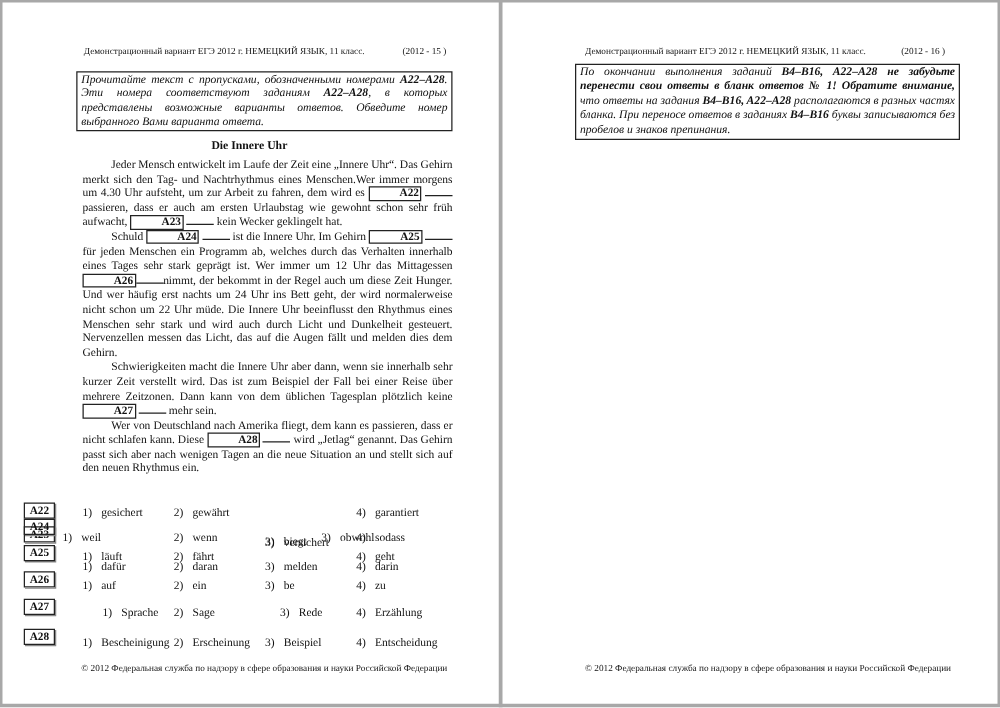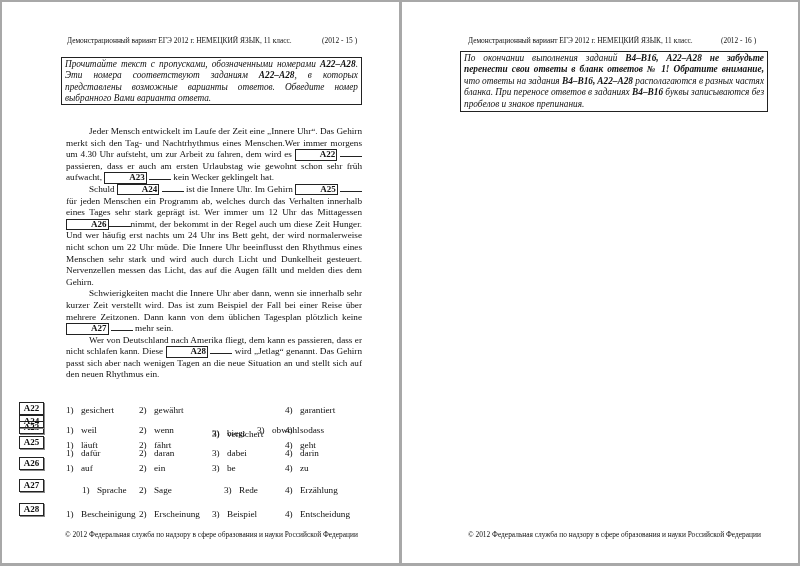--- a/index.html
+++ b/index.html
@@ -47,46 +47,47 @@
 <div class="divider"></div>
 
 <div class="page page-left">
   <div class="header">
     <span class="title">Демонстрационный вариант ЕГЭ 2012 г. НЕМЕЦКИЙ ЯЗЫК, 11 класс.</span>
     <span class="pagenum">(2012 - 15 )</span>
   </div>
 
   <div class="instr"><span>Прочитайте текст с пропусками, обозначенными номерами </span><b>A22–A28</b><span>. Эти номера соответствуют заданиям </span><b>A22–A28</b><span>, в которых представлены возможные варианты ответов. Обведите номер выбранного Вами варианта ответа.</span></div>
 
+  <div class="text-title">Die Innere Uhr</div>
 
   <div class="body-text">
     <p><span>Jeder Mensch entwickelt im Laufe der Zeit eine „Innere Uhr“. Das Gehirn merkt sich den Tag- und Nachtrhythmus eines Menschen.Wer immer morgens um 4.30 Uhr aufsteht, um zur Arbeit zu fahren, dem wird es </span><span class="gapbox">A22</span> <span class="blank"></span><span> passieren, dass er auch am ersten Urlaubstag wie gewohnt schon sehr früh aufwacht, </span><span class="gapbox">A23</span> <span class="blank"></span><span> kein Wecker geklingelt hat.</span></p>
     <p><span>Schuld </span><span class="gapbox">A24</span> <span class="blank"></span><span> ist die Innere Uhr. Im Gehirn </span><span class="gapbox">A25</span> <span class="blank"></span><span> für jeden Menschen ein Programm ab, welches durch das Verhalten innerhalb eines Tages sehr stark geprägt ist. Wer immer um 12 Uhr das Mittagessen </span><span class="gapbox">A26</span><span class="blank"></span><span>nimmt, der bekommt in der Regel auch um diese Zeit Hunger. Und wer häufig erst nachts um 24 Uhr ins Bett geht, der wird normalerweise nicht schon um 22 Uhr müde. Die Innere Uhr beeinflusst den Rhythmus eines Menschen sehr stark und wird auch durch Licht und Dunkelheit gesteuert. Nervenzellen messen das Licht, das auf die Augen fällt und melden dies dem Gehirn.</span></p>
     <p><span>Schwierigkeiten macht die Innere Uhr aber dann, wenn sie innerhalb sehr kurzer Zeit verstellt wird. Das ist zum Beispiel der Fall bei einer Reise über mehrere Zeitzonen. Dann kann von dem üblichen Tagesplan plötzlich keine </span><span class="gapbox">A27</span> <span class="blank"></span><span> mehr sein.</span></p>
     <p><span>Wer von Deutschland nach Amerika fliegt, dem kann es passieren, dass er nicht schlafen kann. Diese </span><span class="gapbox">A28</span> <span class="blank"></span><span> wird „Jetlag“ genannt. Das Gehirn passt sich aber nach wenigen Tagen an die neue Situation an und stellt sich auf den neuen Rhythmus ein.</span></p>
   </div>
 
   <div class="tasks">
 
     <div class="task-label" style="top:402px;">A22</div>
     <div class="opt" style="left:66px;top:405px;"><span class="n">1)</span><span>gesichert</span></div>
     <div class="opt" style="left:139px;top:405px;"><span class="n">2)</span><span>gewährt</span></div>
     <div class="opt" style="left:212px;top:405px;margin-top:24px;"><span class="n">3)</span><span>versichert</span></div>
     <div class="opt" style="left:285px;top:405px;"><span class="n">4)</span><span>garantiert</span></div>
 
     <div class="task-label" style="top:421px;">A23</div>
-    <div class="opt" style="left:66px;top:425px;"><span class="n">1)</span><span>weil</span></div>
+    <div class="opt" style="left:50px;top:425px;"><span class="n">1)</span><span>weil</span></div>
     <div class="opt" style="left:139px;top:425px;"><span class="n">2)</span><span>wenn</span></div>
     <div class="opt" style="left:212px;top:425px;margin-left:45px;"><span class="n">3)</span><span>obwohl</span></div>
     <div class="opt" style="left:285px;top:425px;"><span class="n">4)</span><span>sodass</span></div>
 
     <div class="task-label" style="top:414px; top:415px;">A24</div>
     <div class="opt" style="left:66px;top:448px;"><span class="n">1)</span><span>dafür</span></div>
     <div class="opt" style="left:139px;top:448px;"><span class="n">2)</span><span>daran</span></div>
-    <div class="opt" style="left:212px;top:448px;"><span class="n">3)</span><span>dabei</span></div>
+    <div class="opt" style="left:212px;top:448px;"><span class="n">3)</span><span>melden</span></div>
     <div class="opt" style="left:285px;top:448px;"><span class="n">4)</span><span>darin</span></div>
 
     <div class="task-label" style="top:436px;">A25</div>
     <div class="opt" style="left:66px;top:440px;"><span class="n">1)</span><span>läuft</span></div>
     <div class="opt" style="left:139px;top:440px;"><span class="n">2)</span><span>fährt</span></div>
     <div class="opt" style="left:212px;top:428px;"><span class="n">3)</span><span>biegt</span></div>
     <div class="opt" style="left:285px;top:440px;"><span class="n">4)</span><span>geht</span></div>
 
     <div class="task-label" style="top:457px;">A26</div>
     <div class="opt" style="left:66px;top:463px;"><span class="n">1)</span><span>auf</span></div>

